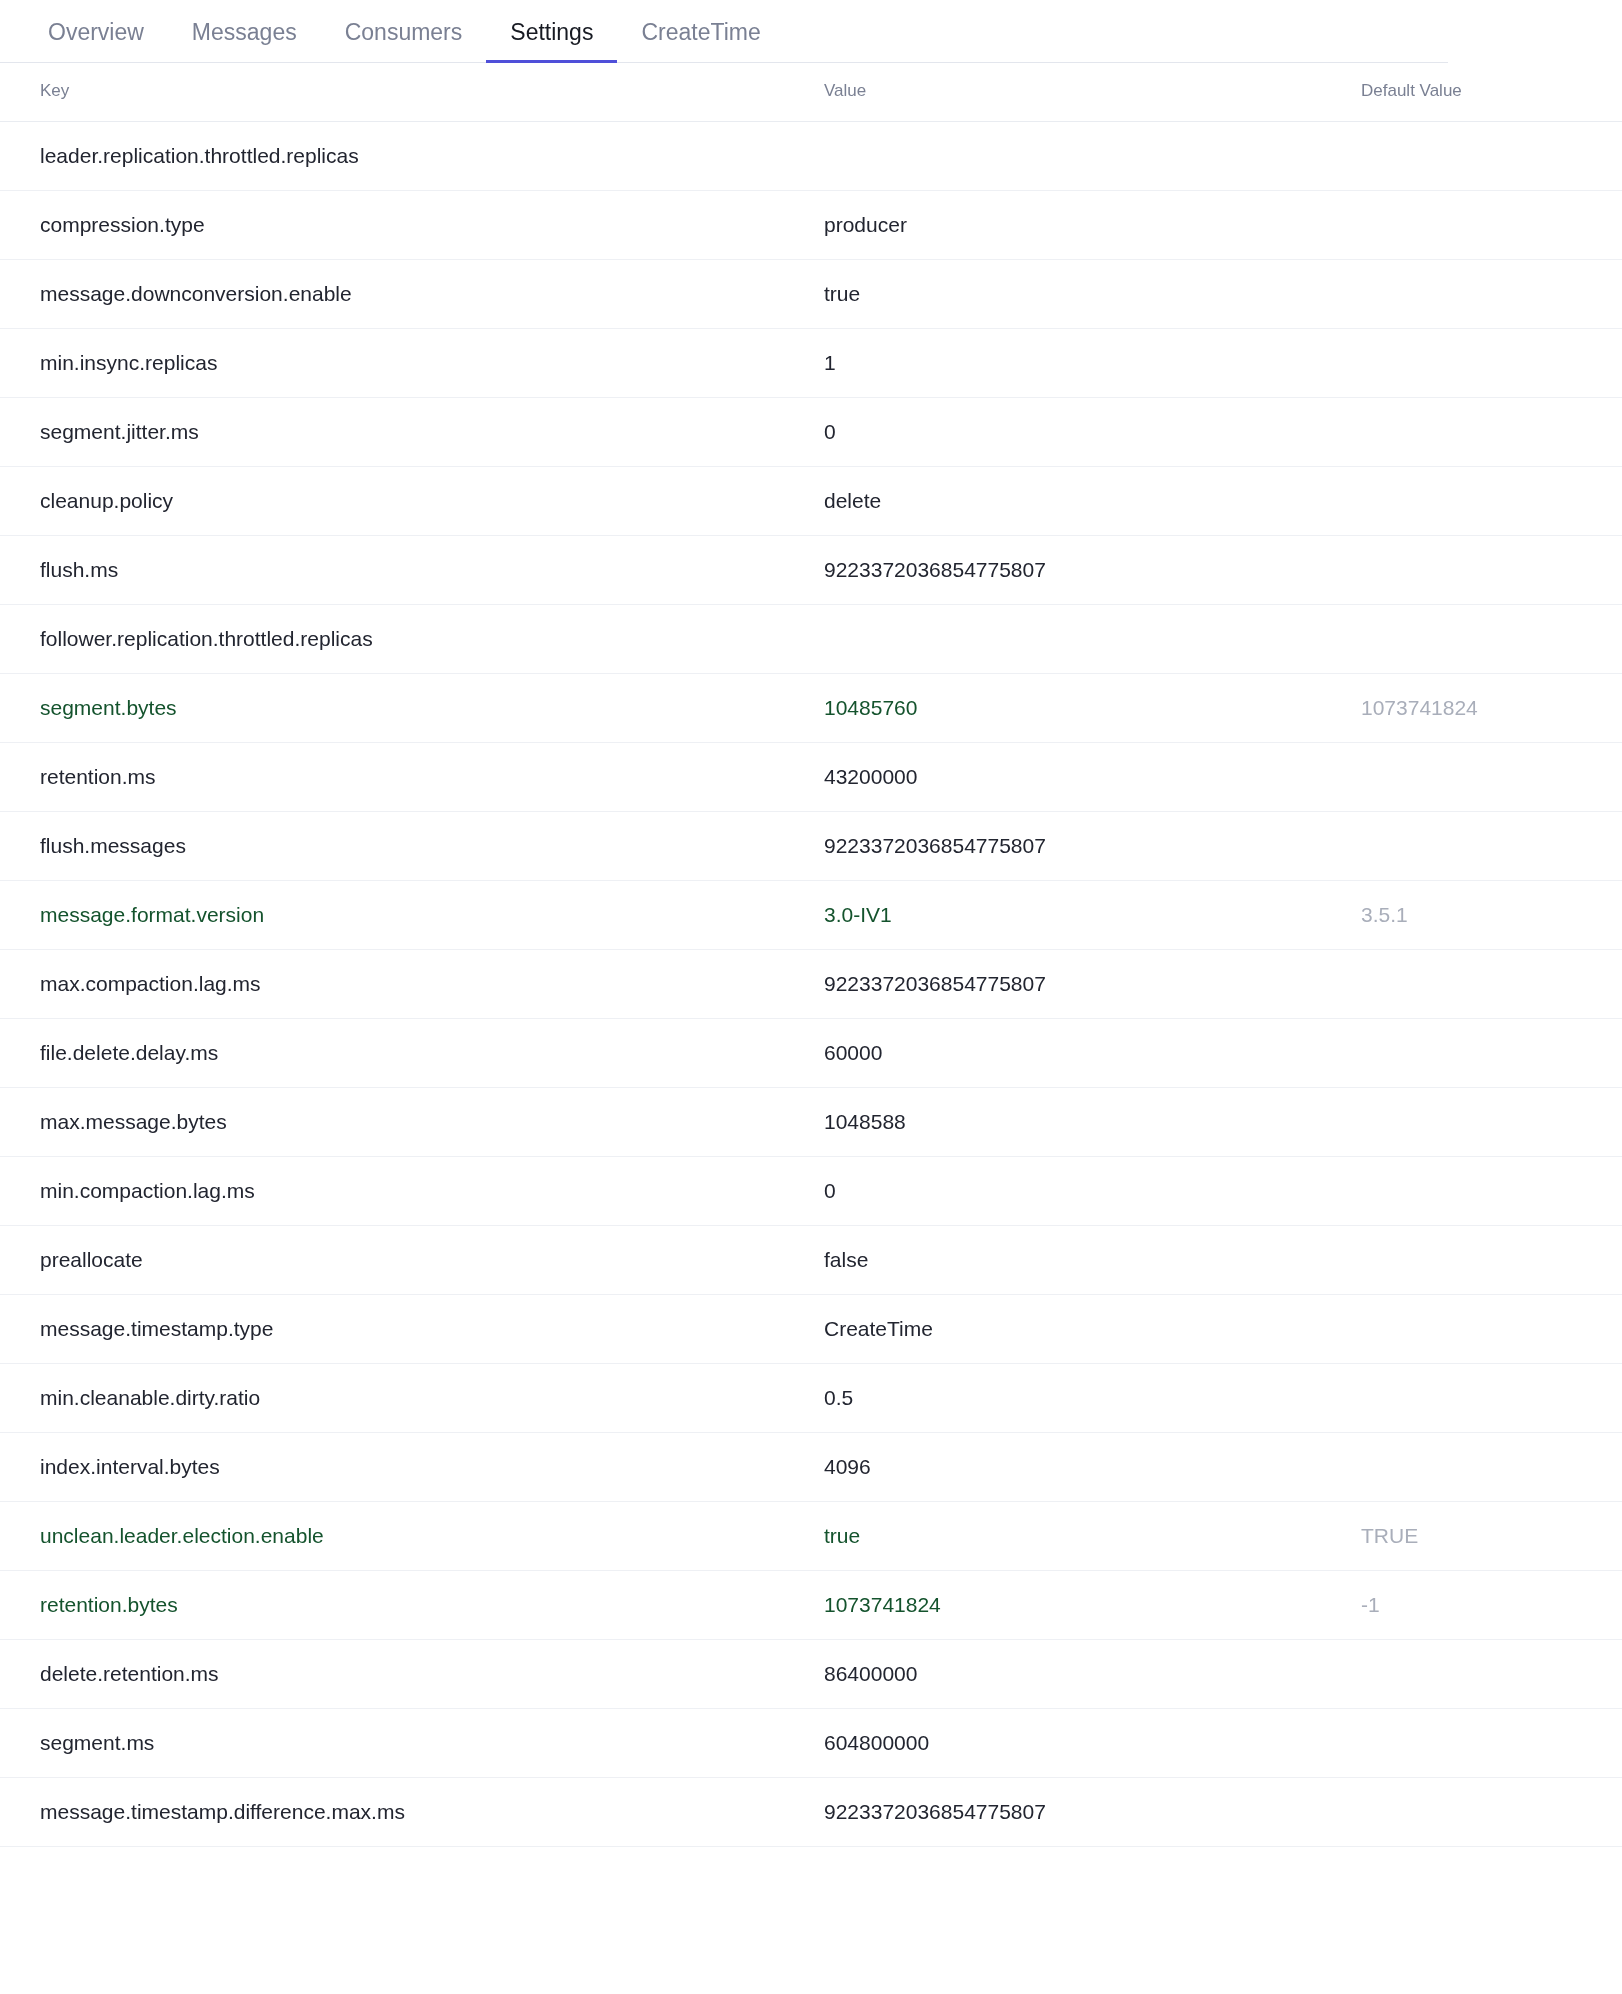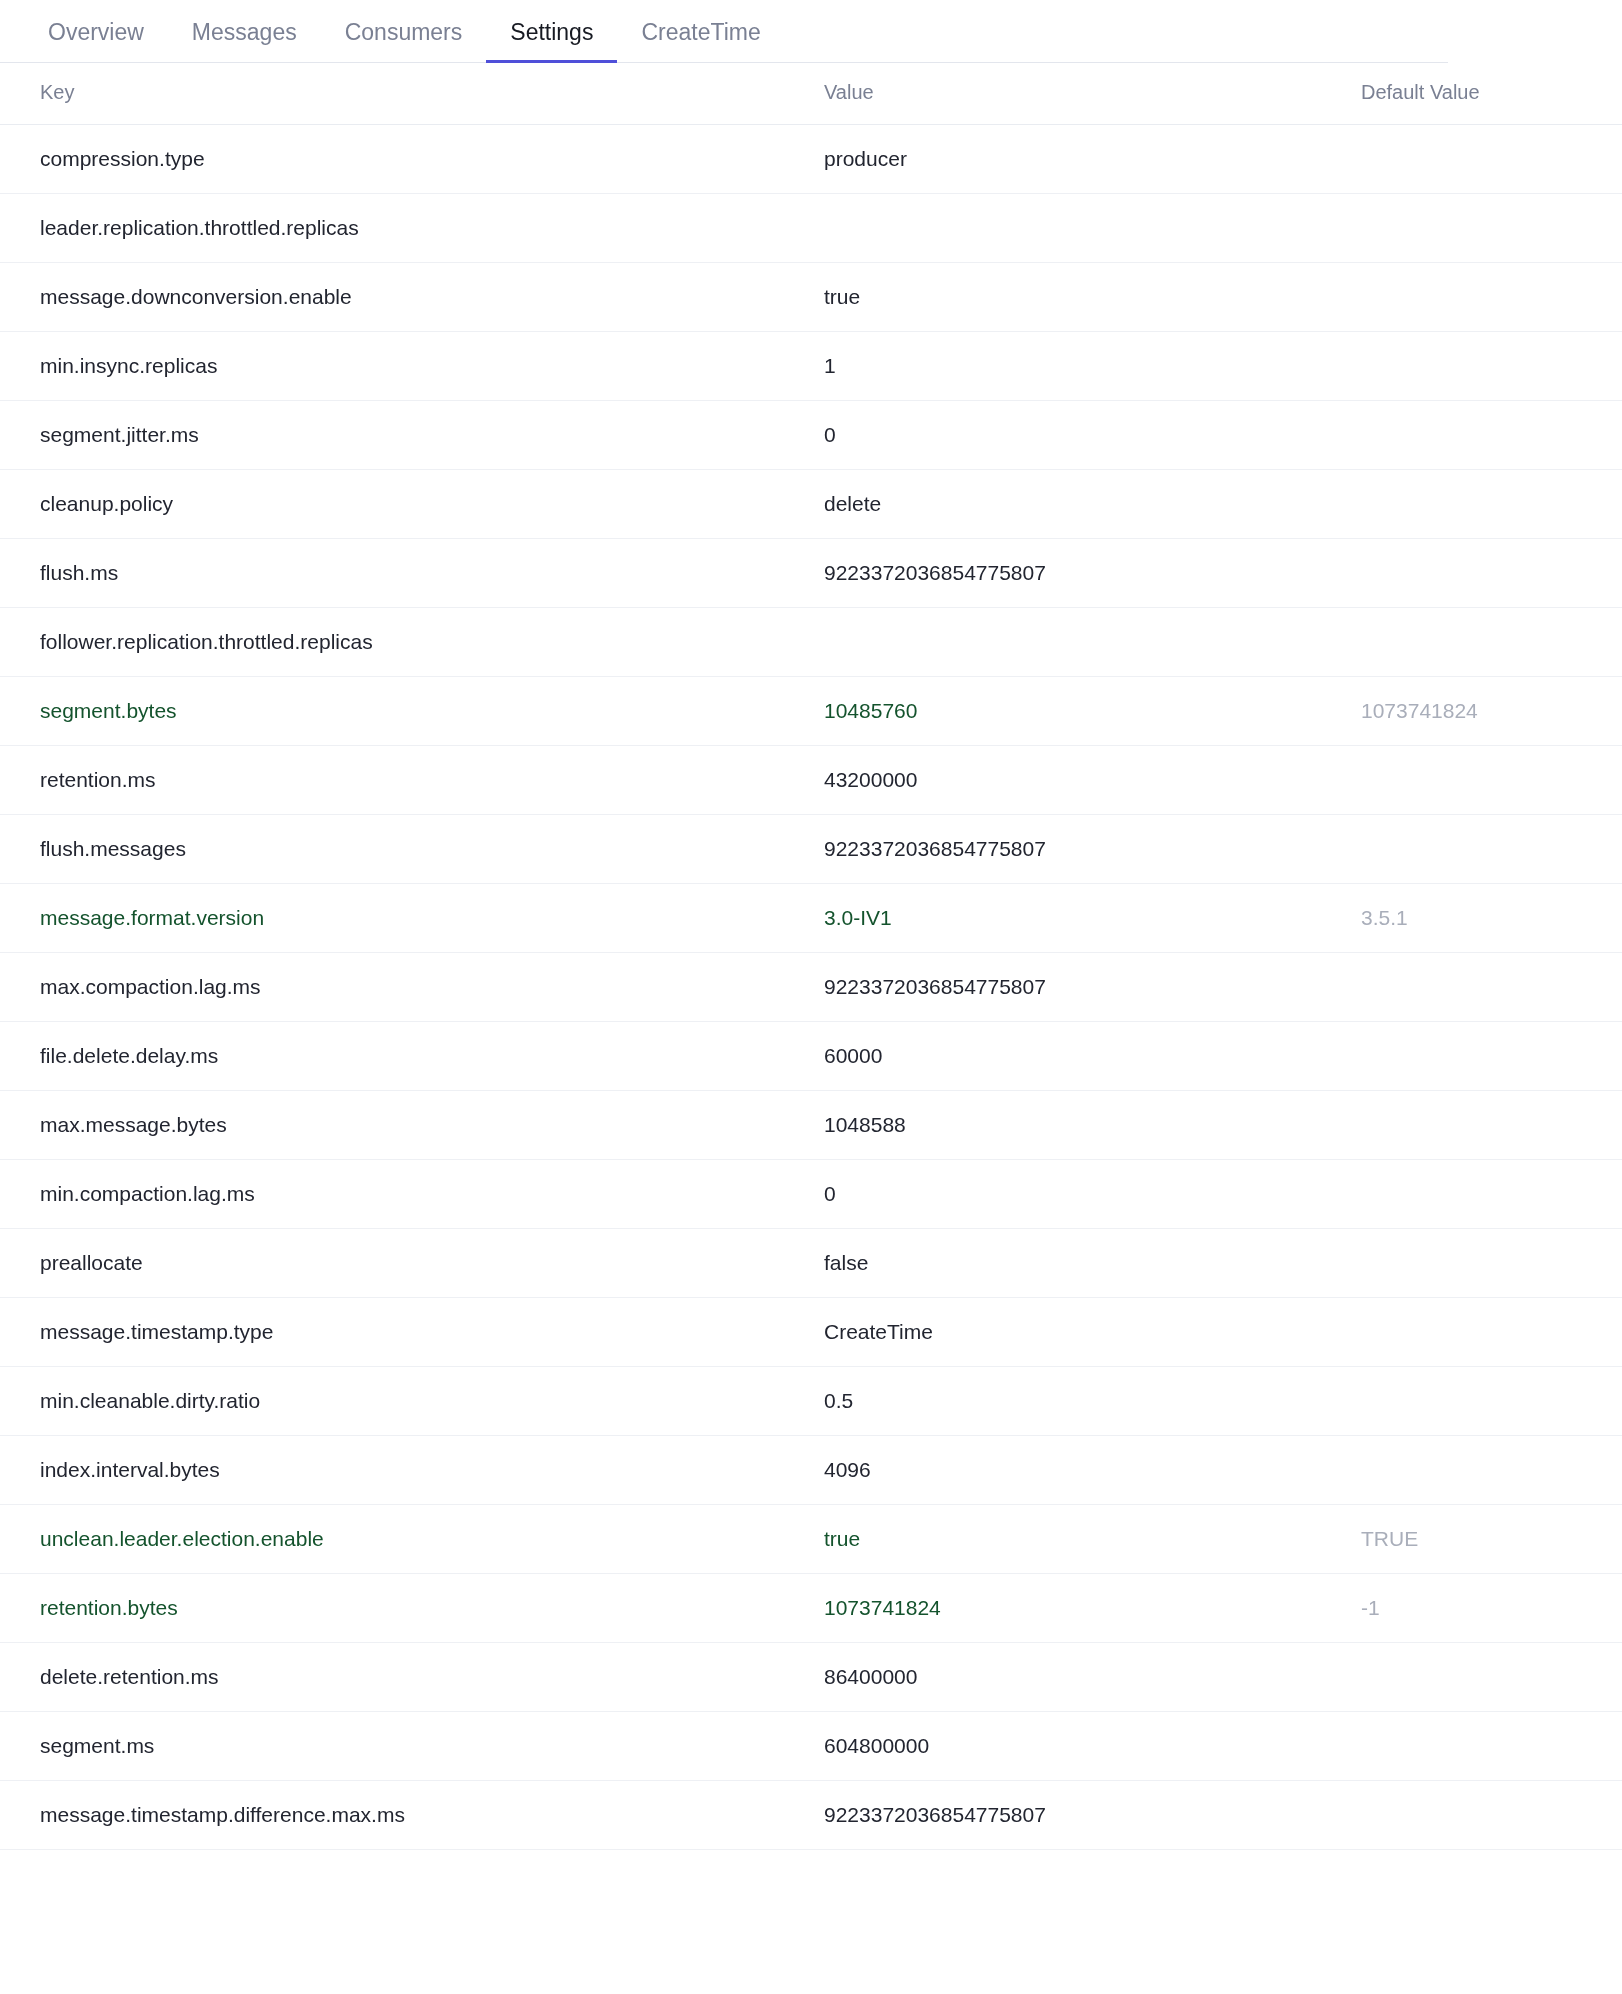--- a/index.html
+++ b/index.html
@@ -48,21 +48,21 @@
     width: 1622px;
     border-collapse: collapse;
     table-layout: fixed;
   }
   table.settings col.c-key   { width: 800px; }
   table.settings col.c-val   { width: 535px; }
   table.settings col.c-def   { width: 287px; }
 
   table.settings thead th {
     text-align: left;
-    font-size: 20px;
+    font-size: 17px;
     font-weight: 400;
     color: #7a8093;
     padding: 18px 10px 20px 40px;
     border-bottom: 1px solid #e9ecf1;
     box-sizing: border-box;
   }
   table.settings thead th.th-val { padding-left: 24px; }
   table.settings thead th.th-def { padding-left: 26px; }
 
   table.settings tbody td {
@@ -108,27 +108,27 @@
     </colgroup>
     <thead>
       <tr>
         <th class="th-key">Key</th>
         <th class="th-val">Value</th>
         <th class="th-def">Default Value</th>
       </tr>
     </thead>
     <tbody id="tbody">
         <tr class="">
+          <td class="k">leader.replication.throttled.replicas</td>
+          <td class="v"></td>
+          <td class="d"></td>
+        </tr>
+        <tr class="">
           <td class="k">compression.type</td>
           <td class="v">producer</td>
-          <td class="d"></td>
-        </tr>
-        <tr class="">
-          <td class="k">leader.replication.throttled.replicas</td>
-          <td class="v"></td>
           <td class="d"></td>
         </tr>
         <tr class="">
           <td class="k">message.downconversion.enable</td>
           <td class="v">true</td>
           <td class="d"></td>
         </tr>
         <tr class="">
           <td class="k">min.insync.replicas</td>
           <td class="v">1</td>

